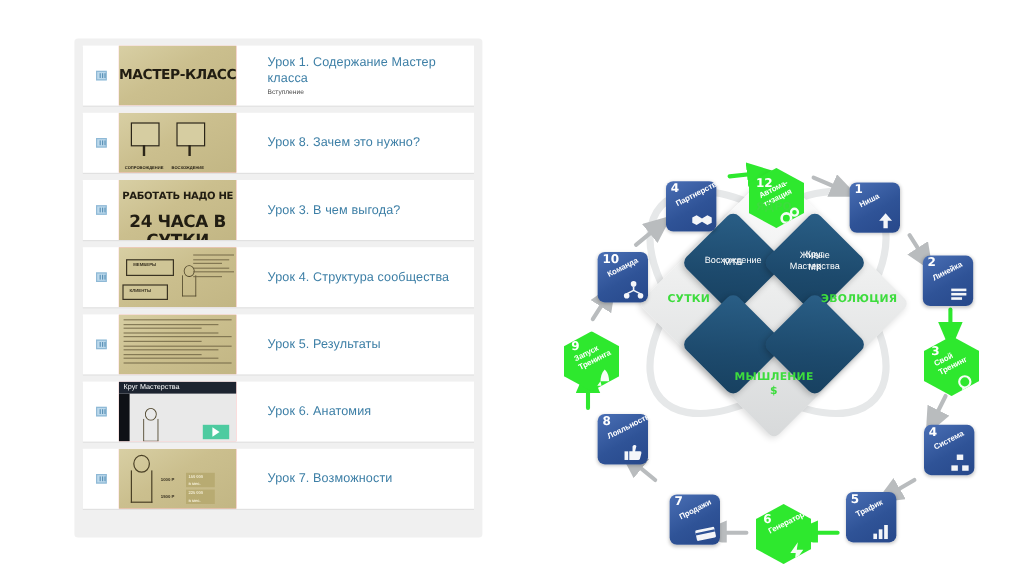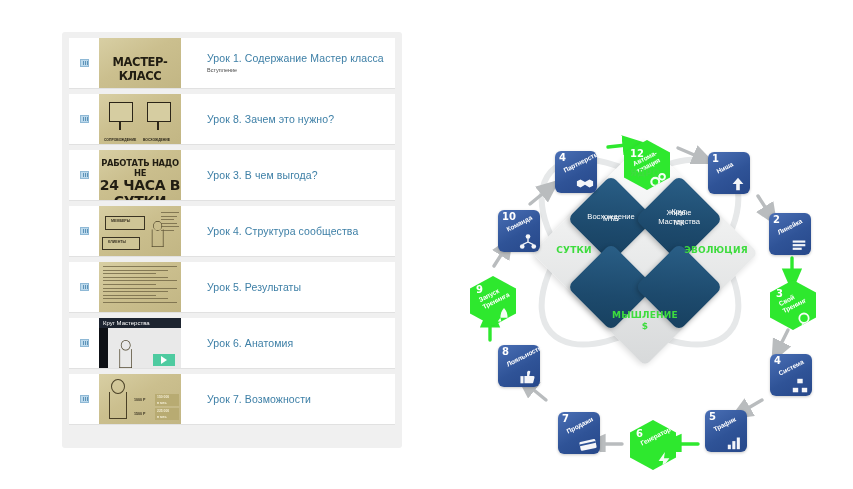--- a/index.html
+++ b/index.html
@@ -34,20 +34,21 @@
     width:9px;height:8px;background:#bcd9ec;border:1px solid #8fb9d6;
     position:relative;box-sizing:border-box;
   }
   .grip-glyph:before{
     content:"";position:absolute;left:2px;top:1px;width:1px;height:4px;background:#5d93b8;
     box-shadow:2px 0 0 #5d93b8, 4px 0 0 #5d93b8;
   }
   .thumb{
     width:82px;min-width:82px;height:50px;position:relative;overflow:hidden;
     background:#fca5a5;
+    padding-left:16px;
   }
   .lesson-text{padding-left:26px;}
   .lesson-title{
     color:#3d7fa6;font-size:10.5px;line-height:13px;letter-spacing:.1px;
   }
   .lesson-sub{
     color:#4b4b4b;font-size:5.5px;line-height:8px;margin-top:1px;
   }
 
   

